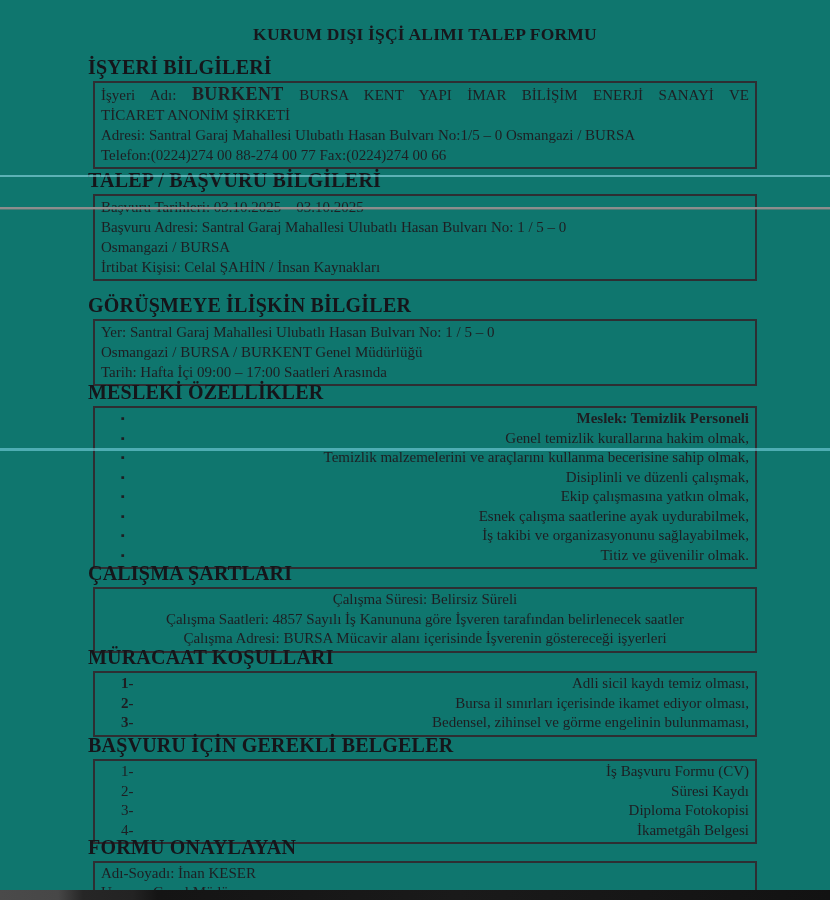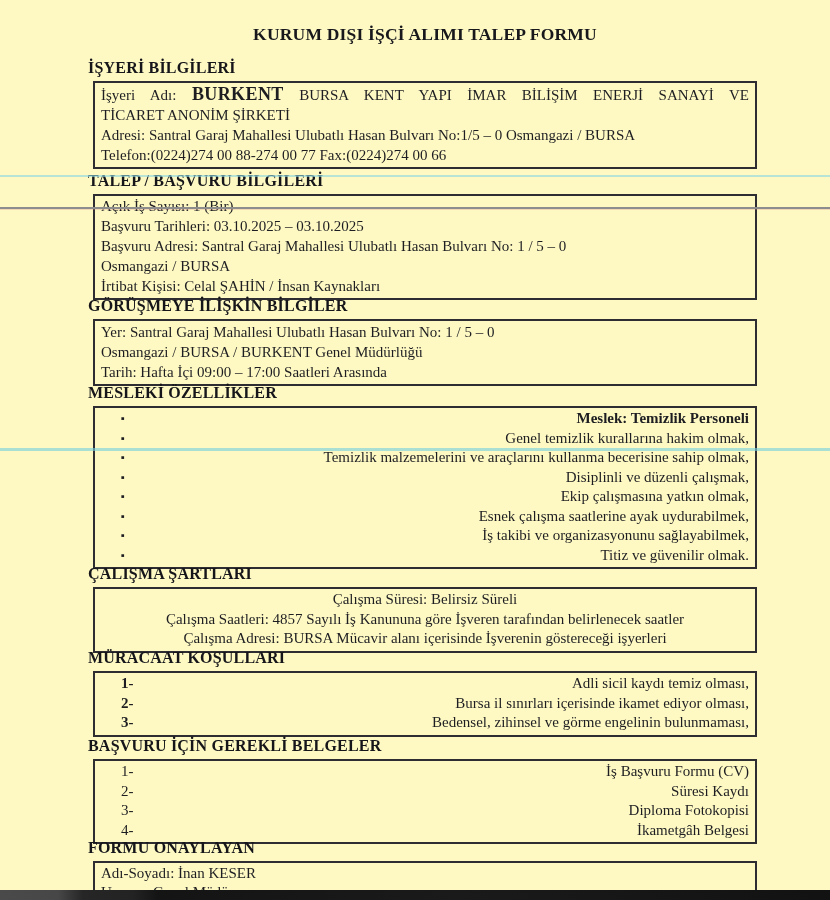--- a/index.html
+++ b/index.html
@@ -1,31 +1,31 @@
 <!DOCTYPE html>
 <html><head>
 <meta charset="utf-8">
 <style>
   html,body { margin:0; padding:0; background:#e8e8e8; }
   .page {
     position:relative;
     width:830px; height:900px;
-    background:#fef9c3;
+    background:#0f766e;
     overflow:hidden;
     font-family:"Liberation Serif", serif;
     color:#1e1e22;
   }
   .doc-title {
     position:absolute; top:24px; left:93px; width:664px;
     text-align:center; font-weight:bold; font-size:17.5px;
     letter-spacing:0.2px; color:#17171c;
   }
   .section { position:absolute; left:93px; width:664px; }
   .section h2 {
-    margin:0 0 4px -5px; font-size:16px; line-height:19px;
+    margin:0 0 4px -5px; font-size:20px; line-height:19px;
     font-weight:bold; color:#15151a; letter-spacing:0.2px;
   }
   .box {
     border:2px solid #2e2e32;
     padding:1px 6px 2px 6px;
     font-size:15px; line-height:20px;
     background:transparent;
   }
   .row { white-space:nowrap; }
   .stretch { text-align:justify; text-align-last:justify; white-space:normal; }
@@ -63,21 +63,20 @@
       <div class="row stretch"><span>İşyeri Adı:</span> <span class="company-bold">BURKENT</span> <span>BURSA KENT YAPI İMAR BİLİŞİM ENERJİ SANAYİ VE</span></div>
       <div class="row">TİCARET ANONİM ŞİRKETİ</div>
       <div class="row">Adresi: Santral Garaj Mahallesi Ulubatlı Hasan Bulvarı No:1/5 – 0 Osmangazi / BURSA</div>
       <div class="row">Telefon:(0224)274 00 88-274 00 77 Fax:(0224)274 00 66</div>
     </div>
   </div>
 
   <div class="section" style="top:171px">
     <h2>TALEP / BAŞVURU BİLGİLERİ</h2>
     <div class="box">
-      <div class="row tighter">Açık İş Sayısı: 1 (Bir)</div>
       <div class="row">Başvuru Tarihleri: 03.10.2025 – 03.10.2025</div>
       <div class="row">Başvuru Adresi: Santral Garaj Mahallesi Ulubatlı Hasan Bulvarı No: 1 / 5 – 0</div>
       <div class="row">Osmangazi / BURSA</div>
       <div class="row">İrtibat Kişisi: Celal ŞAHİN / İnsan Kaynakları</div>
     </div>
   </div>
 
   <div class="section" style="top:296px">
     <h2>GÖRÜŞMEYE İLİŞKİN BİLGİLER</h2>
     <div class="box">

